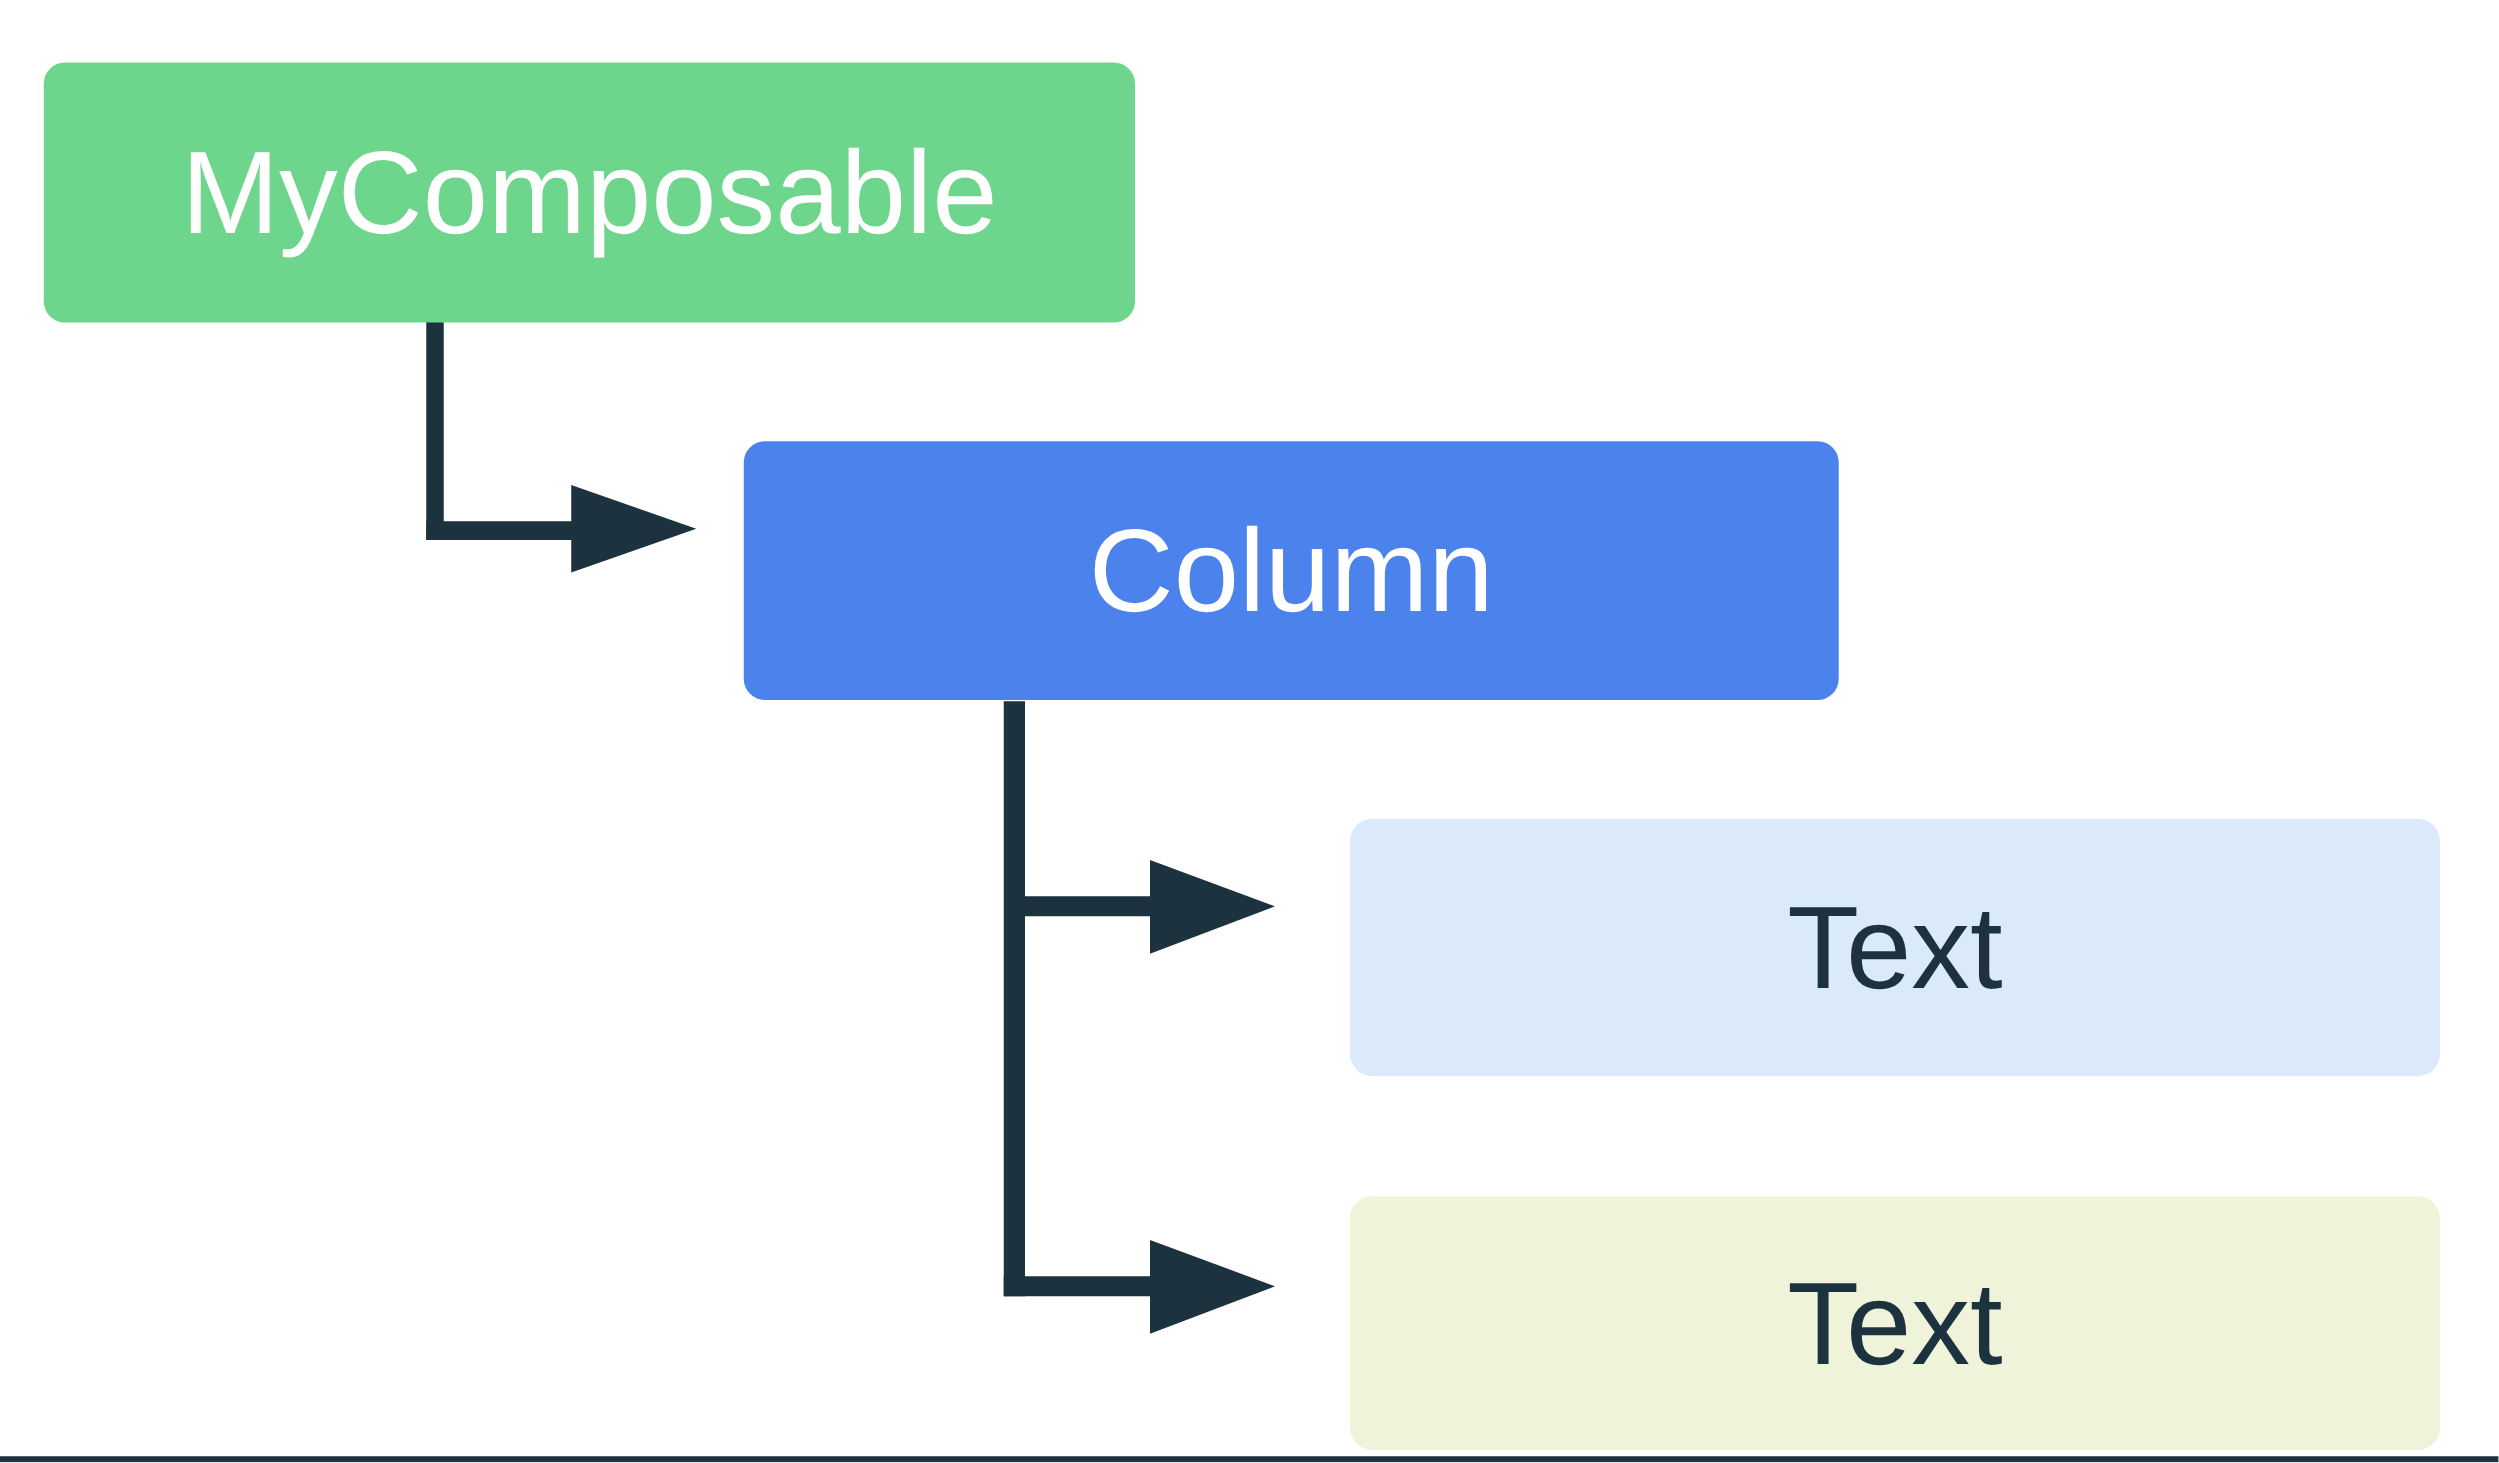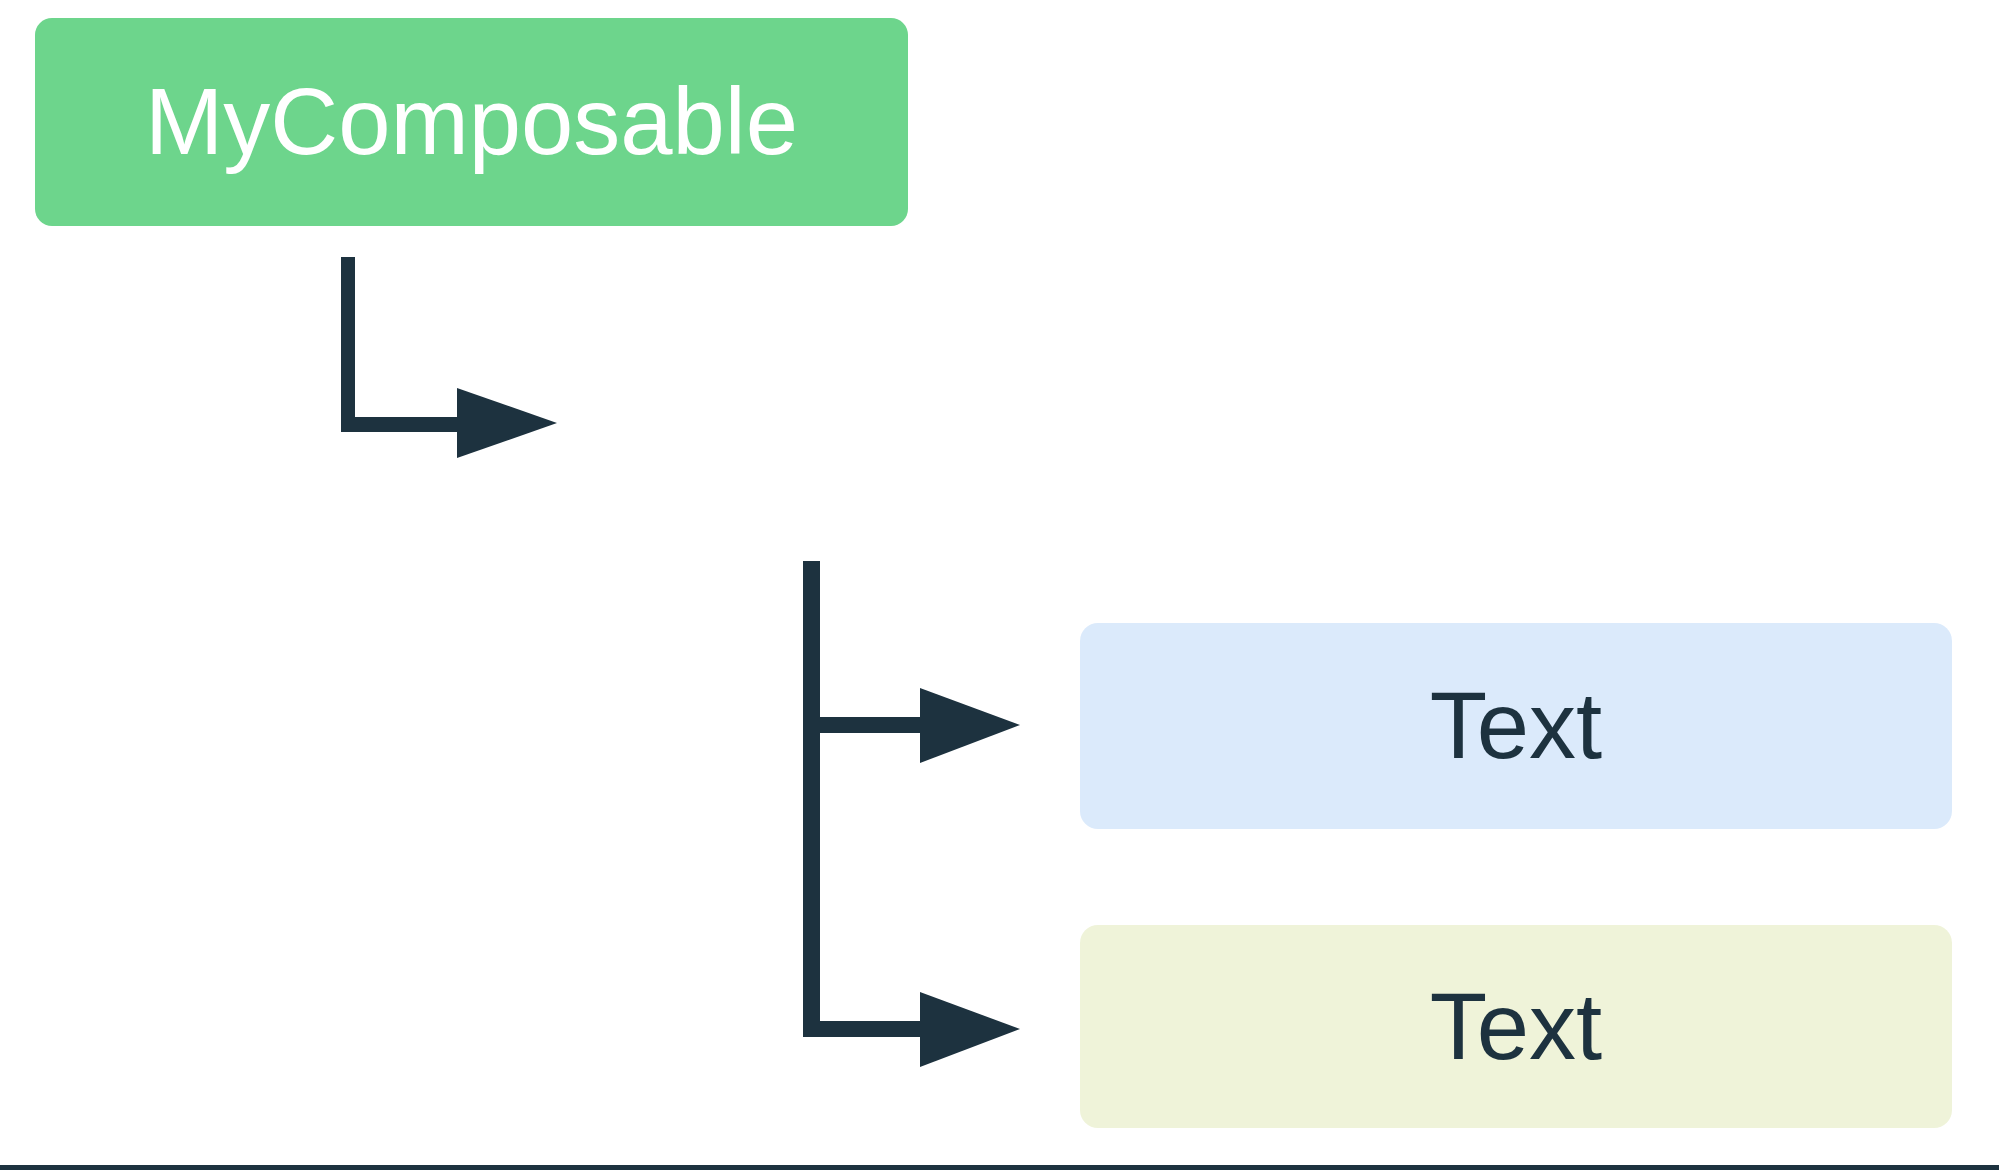--- a/index.html
+++ b/index.html
@@ -14,20 +14,21 @@
     background: var(--canvas_bg, #ffffff);
     overflow: hidden;
     font-family: "Liberation Sans", "DejaVu Sans", sans-serif;
   }
   .node {
     position: absolute;
     display: flex;
     align-items: center;
     justify-content: center;
     border-radius: 17px;
+    margin-top: 32px;
   }
   .node-label {
     font-size: 94px;
     font-weight: 400;
     line-height: 1;
     letter-spacing: 0;
     white-space: nowrap;
   }
   .connectors {
     position: absolute;
@@ -71,20 +72,23 @@
     <g>
       <rect x="803" y="1021" width="119" height="16"></rect>
       <polygon points="920,992 1020,1029 920,1067"></polygon>
     </g>
   </svg>
 
   <div class="node" style="left: 35px; top: 18px; width: 873px; height: 208px; background-color: rgb(109, 213, 140);">
     <span class="node-label" style="color: rgb(255, 255, 255);">MyComposable</span>
   </div>
 
+  <div class="node" style="left: 595px; top: 321px; width: 876px; height: 207px; background-color: rgb(76, 130, 236);">
+    <span class="node-label" style="color: rgb(255, 255, 255);">Column</span>
+  </div>
 
   <div class="node" style="left: 1080px; top: 623px; width: 872px; height: 206px; border-radius: 18px; background-color: rgb(219, 234, 251);">
     <span class="node-label" style="color: rgb(29, 50, 63);">Text</span>
   </div>
 
   <div class="node" style="left: 1080px; top: 925px; width: 872px; height: 203px; border-radius: 18px; background-color: rgb(239, 243, 217);">
     <span class="node-label" style="color: rgb(29, 50, 63);">Text</span>
   </div>
 
   <div class="bottom-rule"></div>

